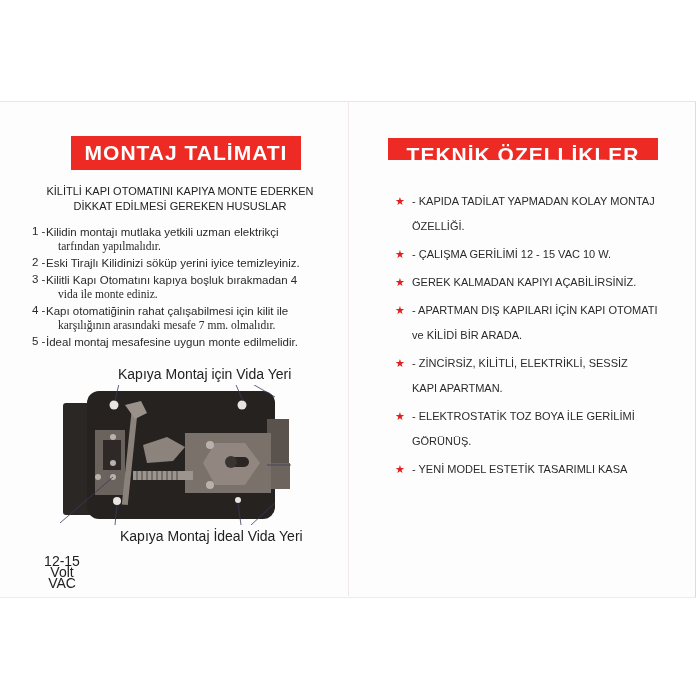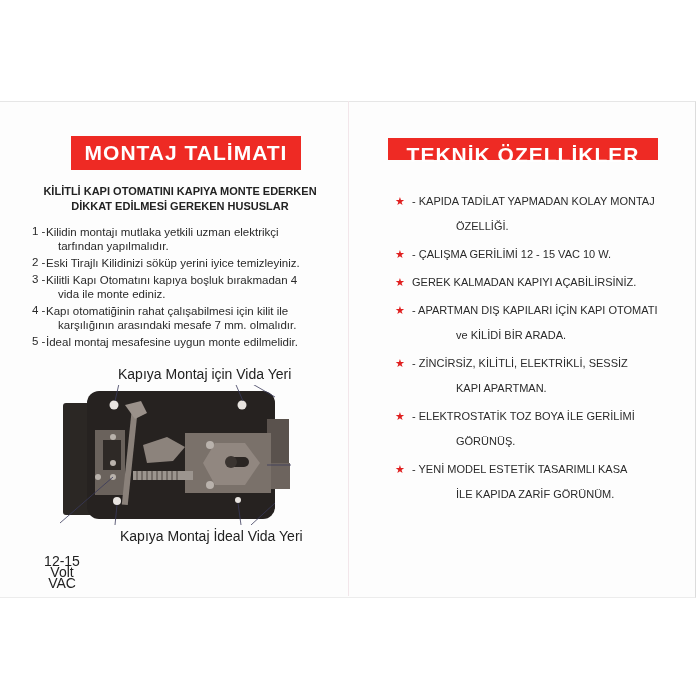--- a/index.html
+++ b/index.html
@@ -2,32 +2,32 @@
 <html><head>
 <meta charset="utf-8">
 <style>
   html, body { margin:0; padding:0; }
   body { width:700px; height:700px; background:#ffffff; position:relative; overflow:hidden; font-family:"Liberation Sans", sans-serif; color:#222; }
   .sheet { position:absolute; left:0; top:101px; width:695px; height:495px; background:#fdfdfd; border-top:1px solid #e6e6e6; border-right:1px solid #dcdcdc; border-bottom:1px solid #ececec; }
   .fold { position:absolute; left:348px; top:101px; width:1px; height:495px; background:#f2e6ea; }
   .banner { position:absolute; background:#ee2a24; color:#fff; font-weight:bold; text-align:center; letter-spacing:1px; }
   .banner-left { left:38px; top:136px; width:230px; height:34px; line-height:34px; font-size:21px;margin-left:33px; }
   .banner-right { left:388px; top:138px; width:270px; height:22px; line-height:34px; font-size:21px; }
-  .subhead { position:absolute; left:30px; top:184px; width:300px; text-align:center; font-weight:bold; font-size:11px; line-height:15px; color:#222; }
+  .subhead { position:absolute; left:30px; top:184px; width:300px; text-align:center; font-weight:normal; font-size:11px; line-height:15px; color:#222; }
   .steps { position:absolute; left:32px; top:225px; width:300px; font-size:11.5px; color:#2a2a2a; }
   .step { position:relative; padding-left:14px; }
   .step .num { position:absolute; left:0; top:0; }
   .step .l1 { display:block; line-height:14px; }
-  .step .l2 { display:block; line-height:14px; padding-left:12px; }
+  .step .l2 { display:block; line-height:14px; padding-left:12px;font-family:Liberation Serif, serif; }
   .step + .step { margin-top:3px; }
   .features { position:absolute; left:395px; top:190px; width:300px; font-size:11px; color:#2a2a2a; }
   .feat { position:relative; padding-left:17px; }
   .feat .star { position:absolute; left:0; top:0; color:#e02020; font-size:11px; line-height:22px; }
   .feat .l { display:block; line-height:22px; }
-  .feat .l + .l { margin-top:3px;margin-left:44px; }
+  .feat .l + .l { margin-top:3px; }
   .feat + .feat { margin-top:6px; }
   .label { position:absolute; font-size:14px; color:#222; }
   .lock-wrap { position:absolute; left:55px; top:385px; width:240px; height:140px; }
 </style>
 </head>
 <body>
 
 <div class="sheet"></div>
 <div class="fold"></div>
 
@@ -159,15 +159,14 @@
     <span class="l">KAPI APARTMAN.</span>
   </div>
   <div class="feat">
     <span class="star">★</span>
     <span class="l">- ELEKTROSTATİK TOZ BOYA İLE GERİLİMİ</span>
     <span class="l">GÖRÜNÜŞ.</span>
   </div>
   <div class="feat">
     <span class="star">★</span>
     <span class="l">- YENİ MODEL ESTETİK TASARIMLI KASA</span>
-    <span class="l">İLE KAPIDA ZARİF GÖRÜNÜM.</span>
   </div>
 </div>
 
 </body></html>

